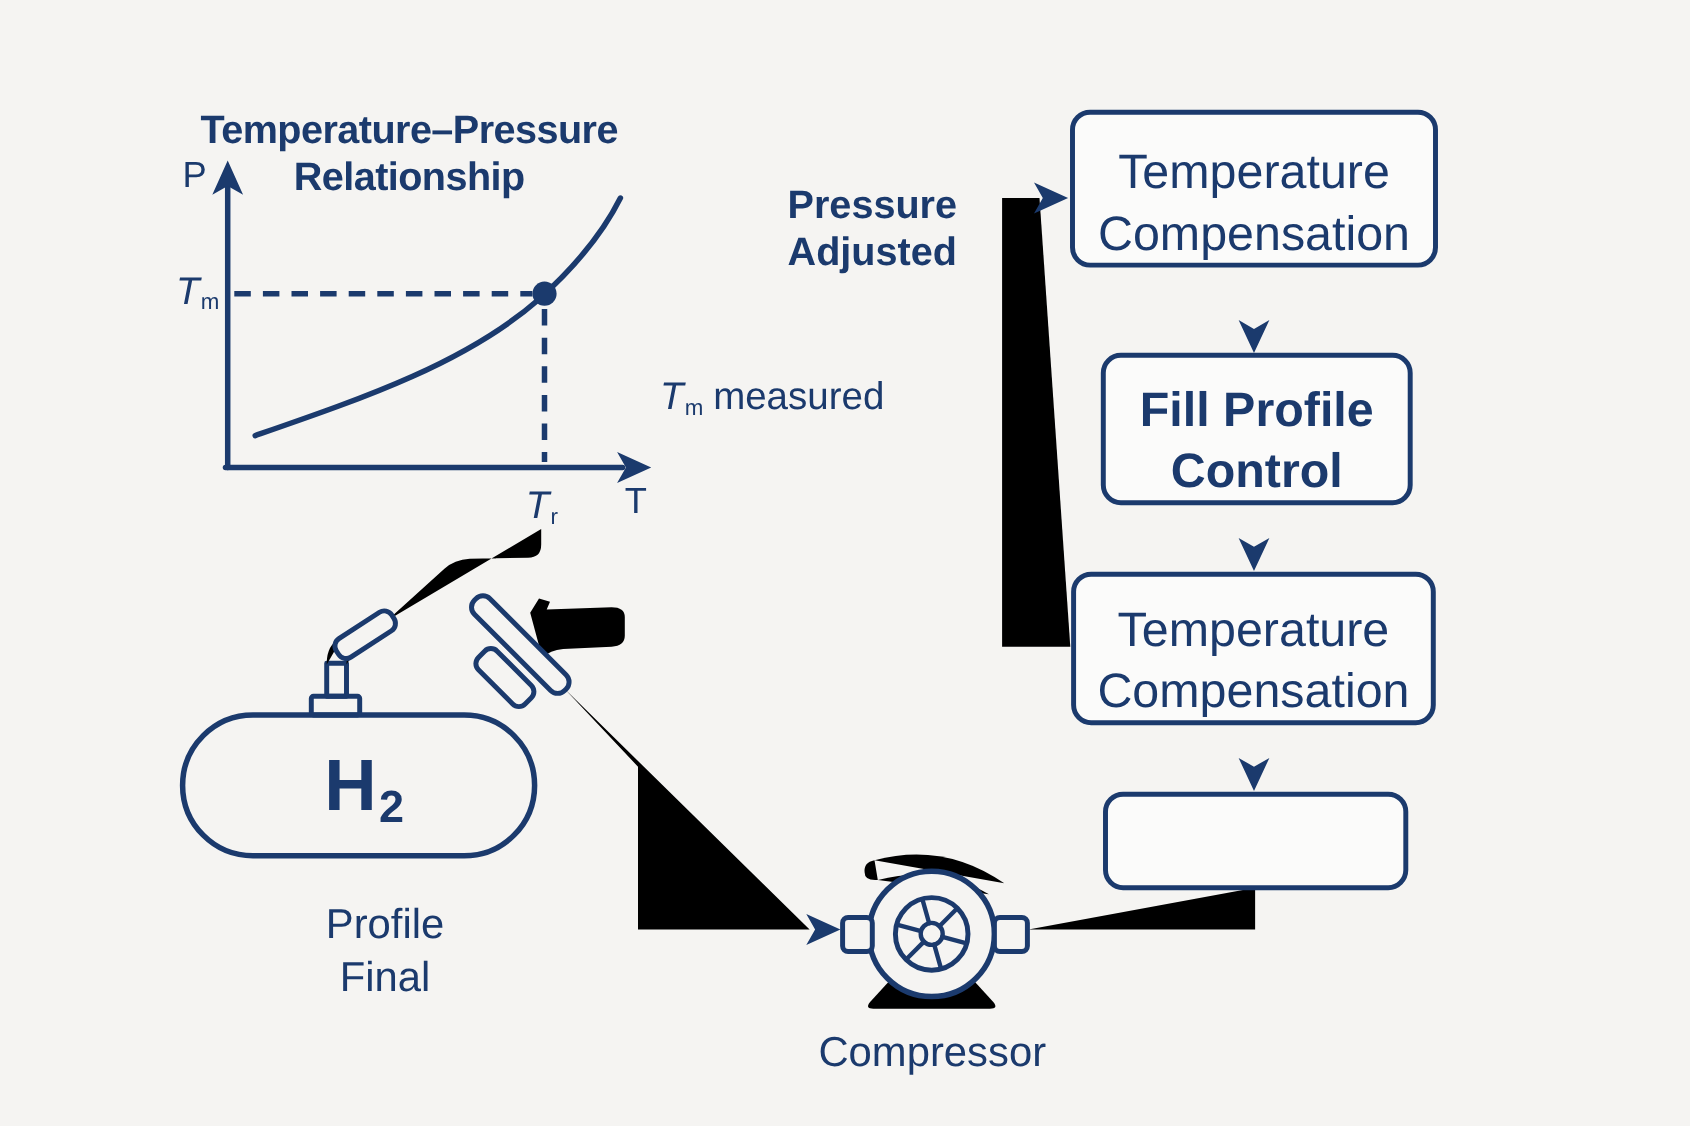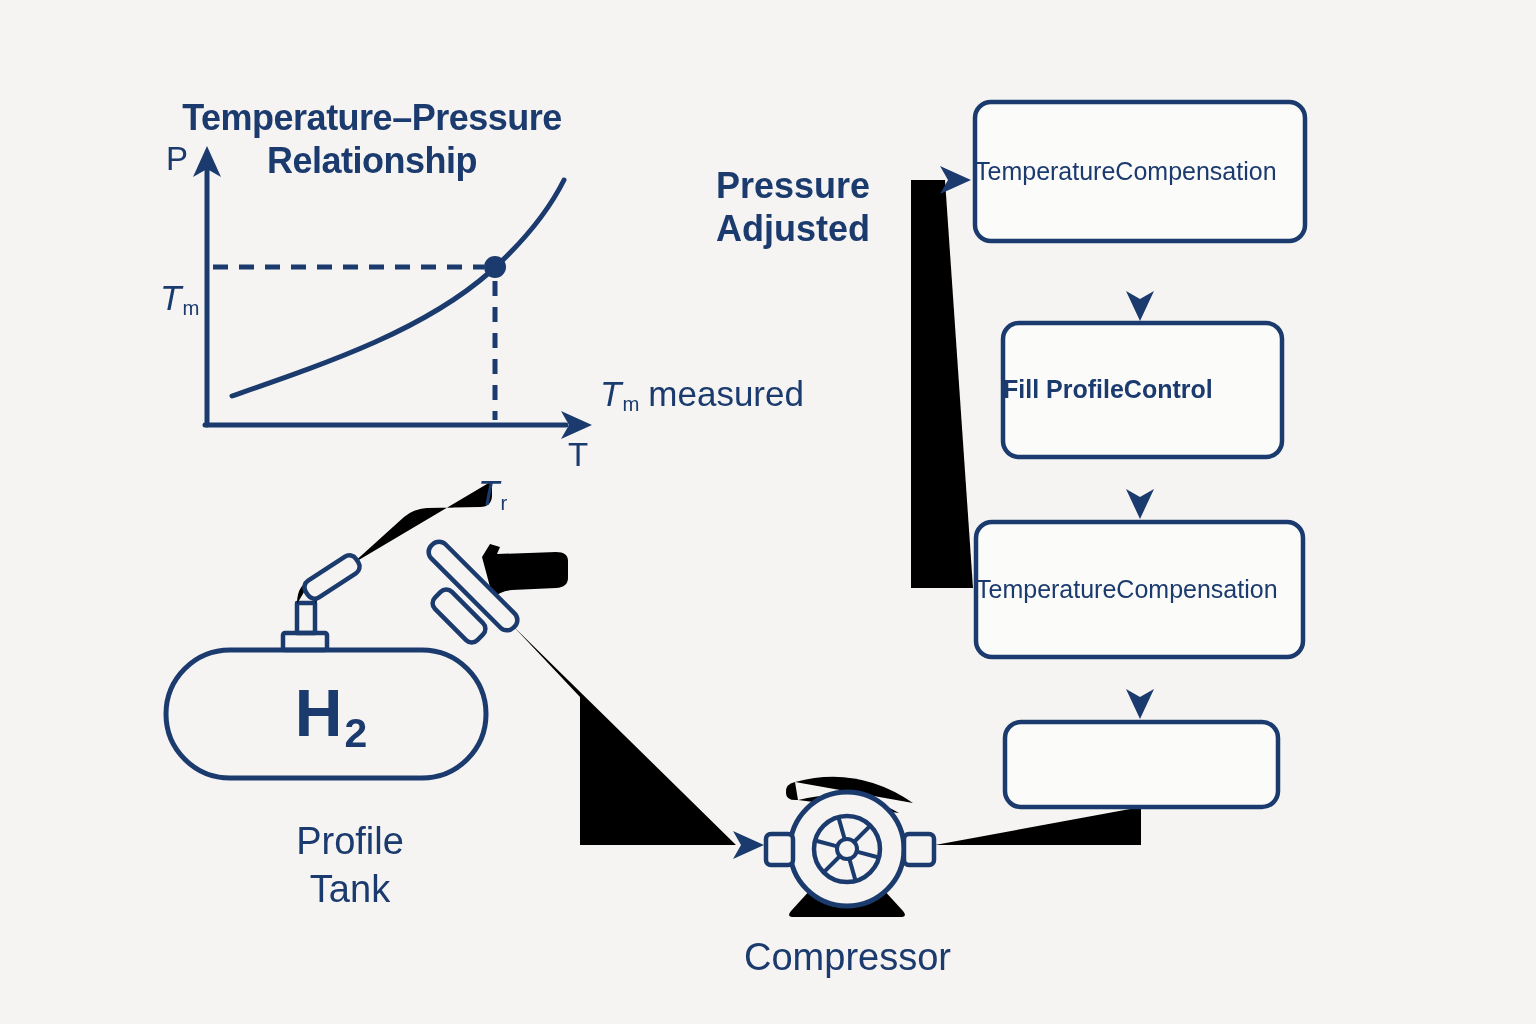--- a/index.html
+++ b/index.html
@@ -25,29 +25,29 @@
   .s45{stroke-width:4.5;}
   .s4{stroke-width:4;}
   .dash{stroke-dasharray:15 11;stroke-linecap:butt;}
   .fillink{fill:var(--ink);stroke:none;}
   .fillbg{fill:var(--background);}
   .fillbox{fill:var(--box-fill);}
   
   .txt{position:absolute;color:var(--ink);text-align:center;}
   .title{font-size:36px;font-weight:600;line-height:1.2;letter-spacing:-0.5px;margin-top:32px;}
   .axis{font-size:33px;font-weight:500;}
-  .mathlbl{font-size:35px;font-weight:500;text-align:left;white-space:nowrap;margin-top:33px;}
+  .mathlbl{font-size:35px;font-weight:500;text-align:left;white-space:nowrap;}
   .it{font-style:italic;}
   .sub{font-size:0.58em;position:relative;top:0.24em;margin-left:1px;}
   .annot-word{margin-left:9px;}
   .inputlbl{font-size:36px;font-weight:600;line-height:1.2;}
   .box-label{
-    position:absolute;display:flex;
-    align-items:center;justify-content:flex-start;
-    font-size:25px;font-weight:500;line-height:1.27;
+    position:absolute;display:flex;flex-direction:column;
+    align-items:center;justify-content:flex-end;
+    font-size:44px;font-weight:500;line-height:1.27;
   }
   .box-label div:empty{display:none;}
   .eq-label{font-size:38px;font-weight:500;line-height:1.26;}
   .h2lbl{font-size:66px;font-weight:700;line-height:1;}
   .h2lbl .sub{font-size:0.62em;top:0.28em;margin-left:2px;}
 </style>
 </head>
 <body>
 
 <div id="stage">
@@ -178,18 +178,18 @@
     <div>Compensation</div>
   </div>
 
 
   <div class="txt h2lbl" style="left:266px;top:680px;width:130px;text-align:center;">
     <span>H</span><span class="sub">2</span>
   </div>
 
   <div class="txt eq-label" style="left:225px;top:818px;width:250px;">
     <div>Profile</div>
-    <div>Tank</div>
+    <div>Final</div>
   </div>
 
   <div class="txt eq-label" style="left:700px;top:934px;width:295px;">Compressor</div>
 
 </div>
 
 </body></html>

